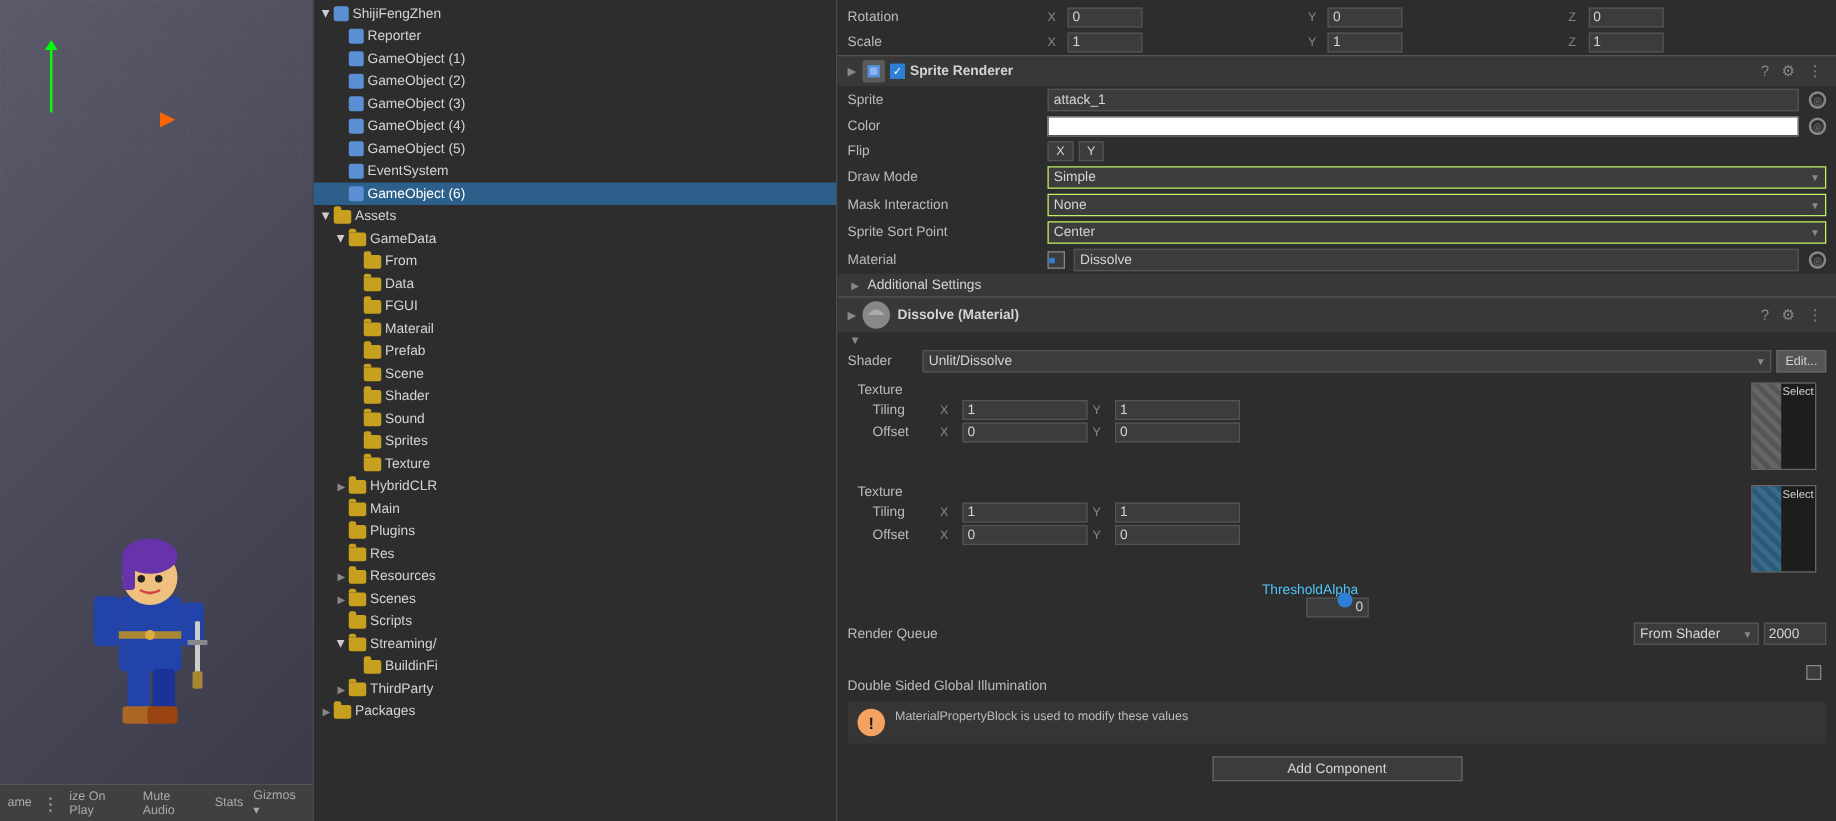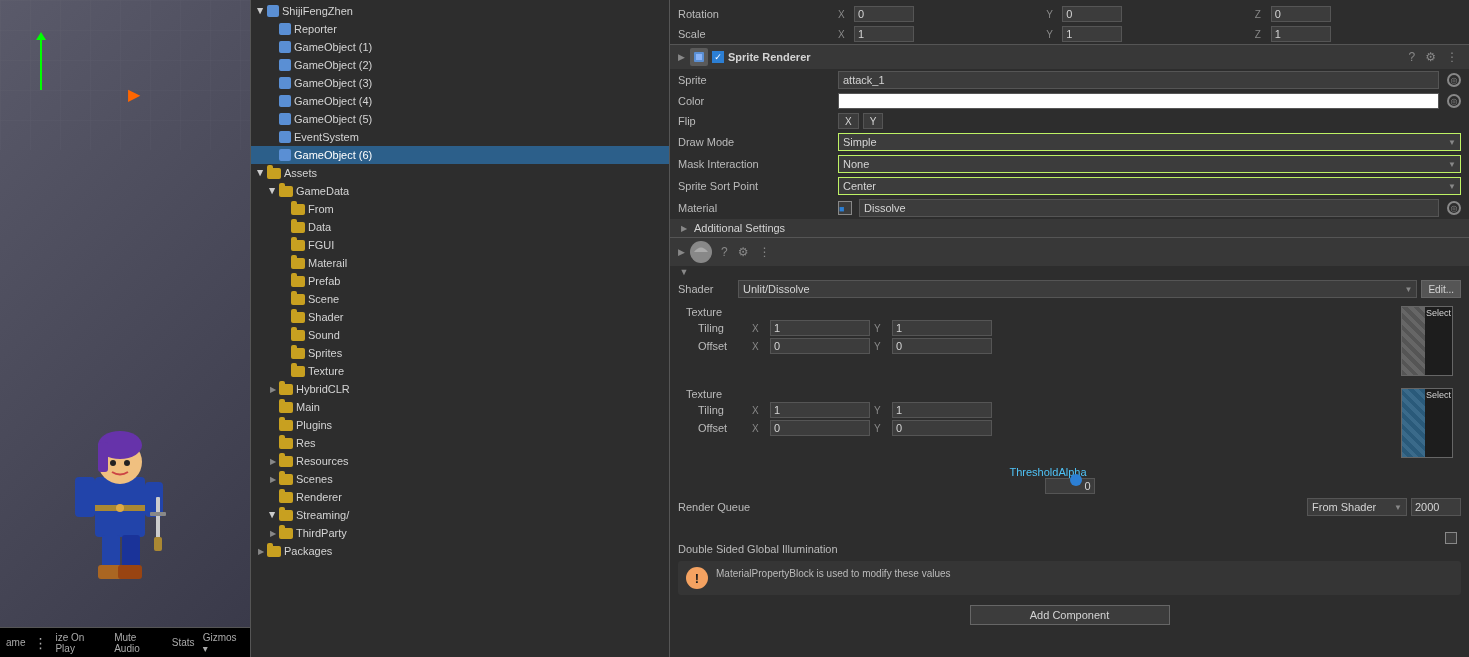--- a/index.html
+++ b/index.html
@@ -39,21 +39,21 @@
 
     .scene-canvas-inner {
       width: 100%;
       height: 100%;
       background: linear-gradient(135deg, #5a5a6a 0%, #3a3a4a 100%);
       position: relative;
     }
 
     .scene-bottom-bar {
       height: 30px;
-      background: #000000;
+      background: #404040;
       display: flex;
       align-items: center;
       padding: 0 6px;
       gap: 8px;
       border-top: 1px solid #555;
     }
 
     .scene-bottom-bar span {
       font-size: 10px;
       color: #aaa;
@@ -918,26 +918,31 @@
         <span>Resources</span>
       </div>
       <div class="tree-item tree-indent-1">
         <span class="tree-arrow">▶</span>
         <span class="icon-folder"></span>
         <span>Scenes</span>
       </div>
       <div class="tree-item tree-indent-1">
         <span class="tree-arrow"></span>
         <span class="icon-folder"></span>
-        <span>Renderer</span>
+        <span>Scripts</span>
       </div>
       <div class="tree-item tree-indent-1">
         <span class="tree-arrow expanded">▶</span>
         <span class="icon-folder"></span>
         <span>Streaming/</span>
+      </div>
+      <div class="tree-item tree-indent-2">
+        <span class="tree-arrow"></span>
+        <span class="icon-folder"></span>
+        <span>BuildinFi</span>
       </div>
       <div class="tree-item tree-indent-1">
         <span class="tree-arrow">▶</span>
         <span class="icon-folder"></span>
         <span>ThirdParty</span>
       </div>
 
       <div class="tree-item">
         <span class="tree-arrow">▶</span>
         <span class="icon-folder"></span>
@@ -1095,20 +1100,21 @@
       </div>
 
       <div class="material-header">
         <span class="component-arrow">▶</span>
         <div class="material-circle">
           <svg width="22" height="22" viewBox="0 0 22 22">
             <circle cx="11" cy="11" r="10" fill="#888"></circle>
             <path d="M 4 11 Q 11 2 18 11" fill="#aaa"></path>
           </svg>
         </div>
+        <span class="component-title">Dissolve (Material)</span>
         <div class="component-actions">
           <span class="icon-btn">?</span>
           <span class="icon-btn">⚙</span>
           <span class="icon-btn">⋮</span>
         </div>
       </div>
 
       <div style="display:flex; align-items:center; padding:1px 8px;">
         <span class="scroll-arrow">▼</span>
       </div>

